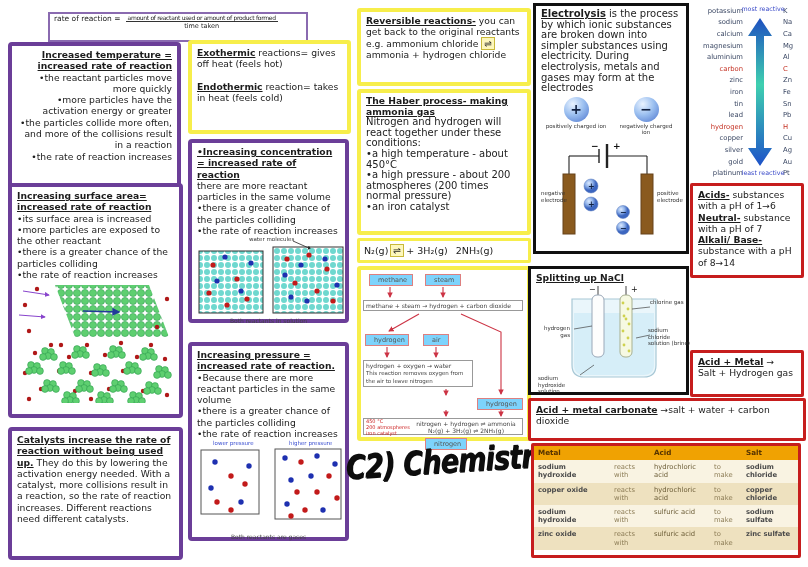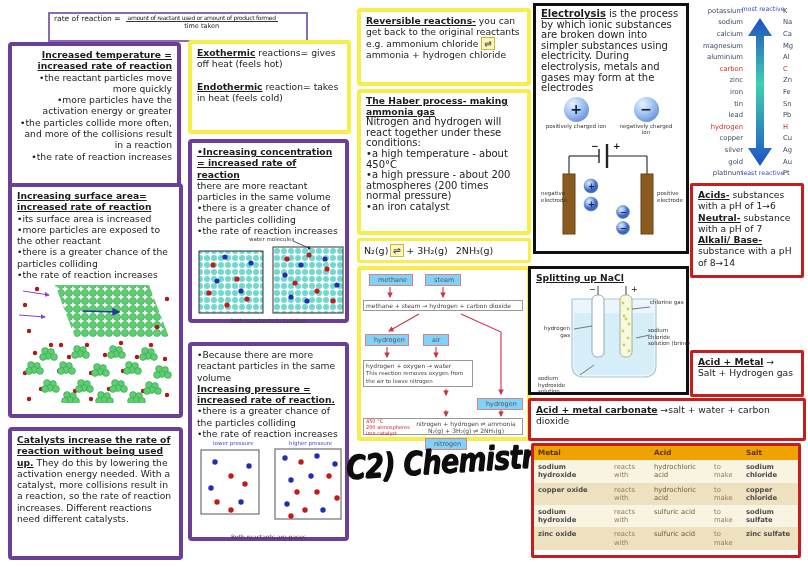--- a/index.html
+++ b/index.html
@@ -202,22 +202,22 @@
           <circle cx="110" cy="60" r="2.6"></circle>
             <circle cx="94" cy="56" r="2.6"></circle>
             <circle cx="140" cy="44" r="2.6"></circle>
         </g>
       </svg>
       <div class="cap" style="position:absolute;left:0;right:0;bottom:-2px;">Both reactants in solution</div>
     </div>
   </div>
 
   <div class="box b-purple pad" style="left:188px;top:342px;width:161px;height:199px;">
+    <div class="ln t">Increasing pressure = increased rate of reaction.</div>
     <div class="ln">•Because there are more reactant particles in the same volume</div>
-    <div class="ln t">Increasing pressure = increased rate of reaction.</div>
     <div class="ln">•there is a greater chance of the particles colliding</div>
     <div class="ln">•the rate of reaction increases</div>
     <div style="position:relative;height:96px;">
       <div class="lbl blue-lbl" style="left:16px;top:1px;">lower pressure</div>
       <div class="lbl blue-lbl" style="left:92px;top:1px;">higher pressure</div>
       <svg width="150" height="80" viewBox="0 0 150 80" style="position:absolute;left:0;top:9px;">
         <rect x="4" y="2" width="58" height="64" fill="#fff" stroke="#555" stroke-width="1"></rect>
         <rect x="78" y="1" width="66" height="70" fill="#fff" stroke="#555" stroke-width="1"></rect>
         <g fill="#1e30b0">
           <circle cx="18" cy="14" r="2.7"></circle>

